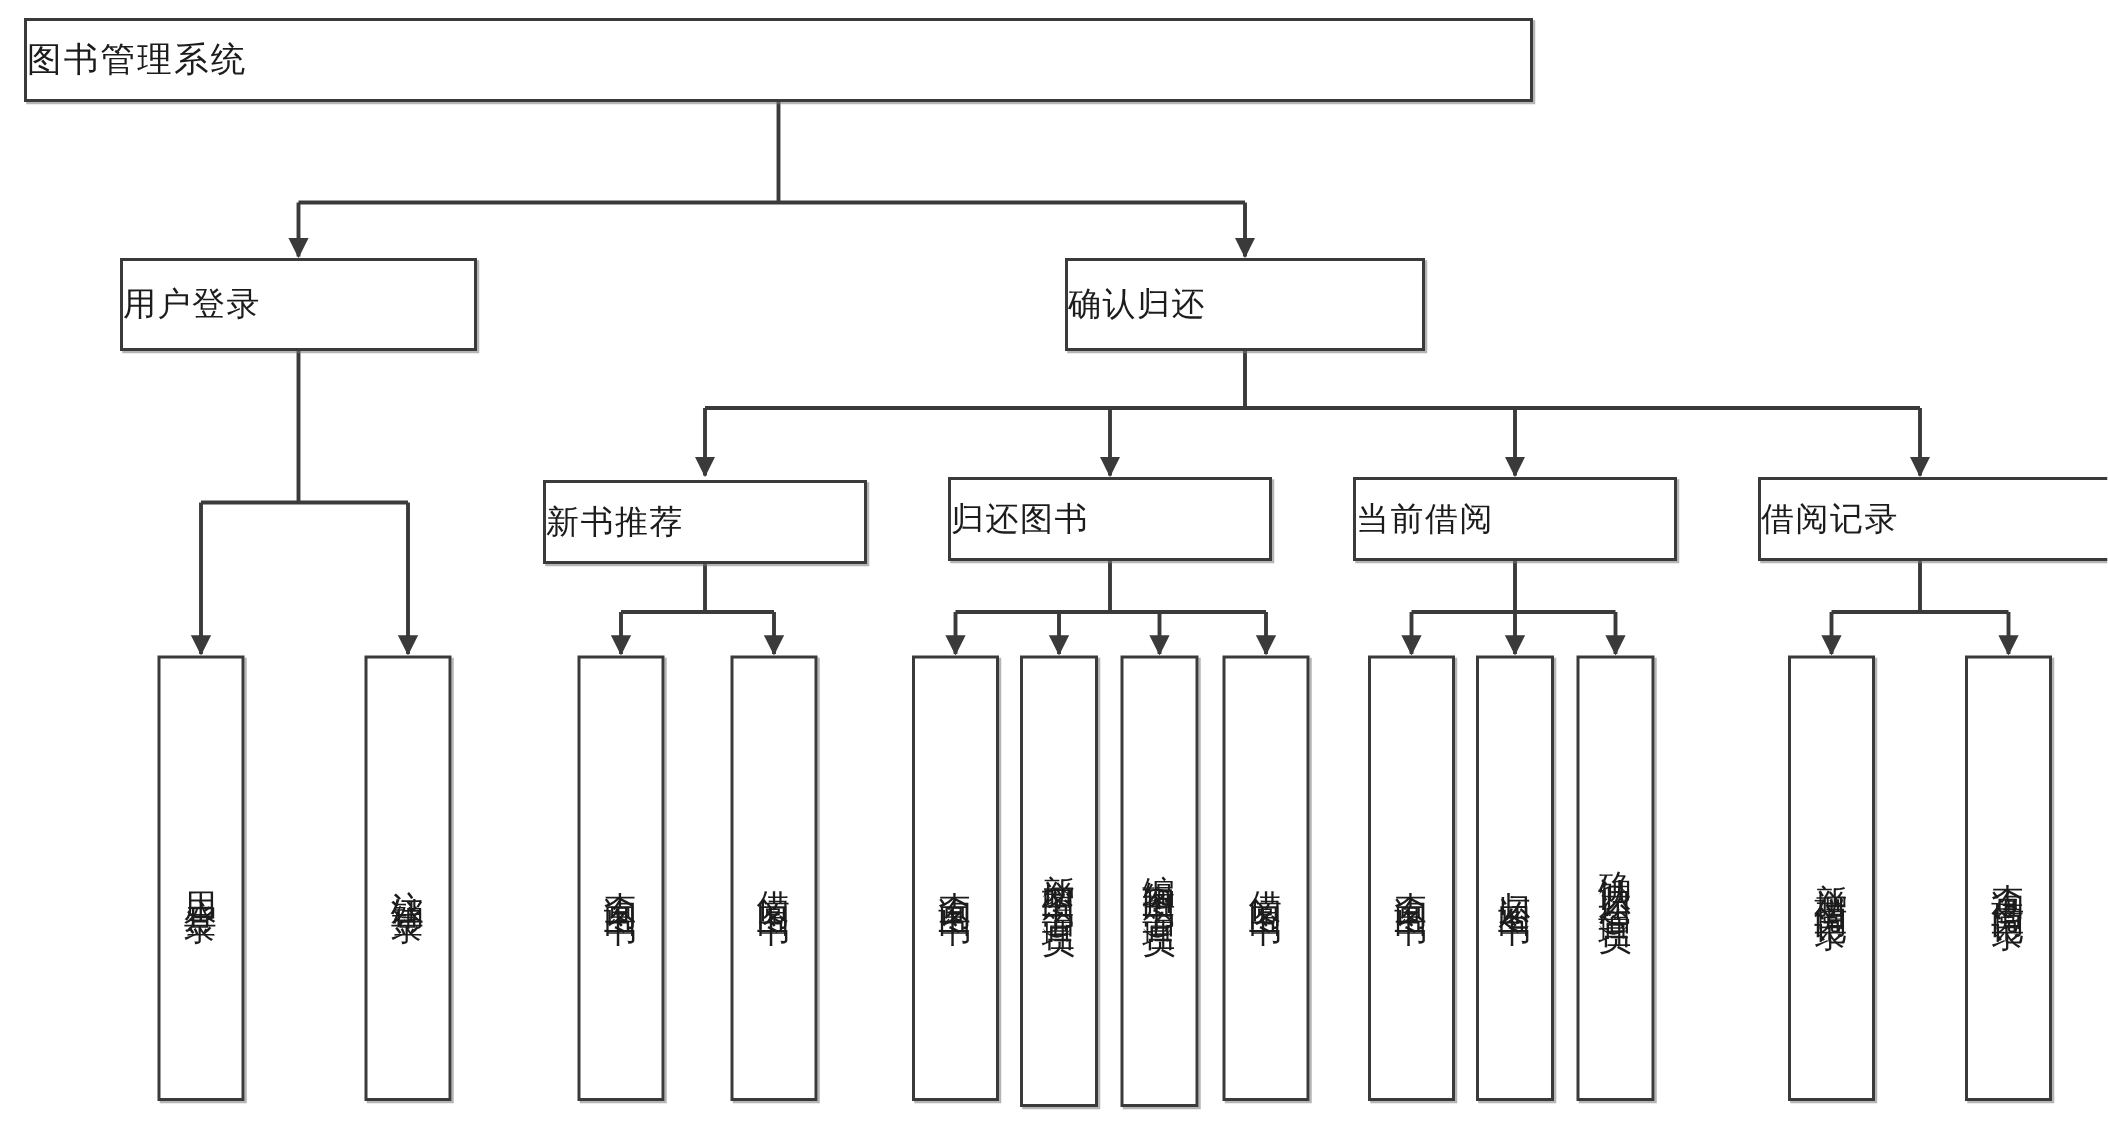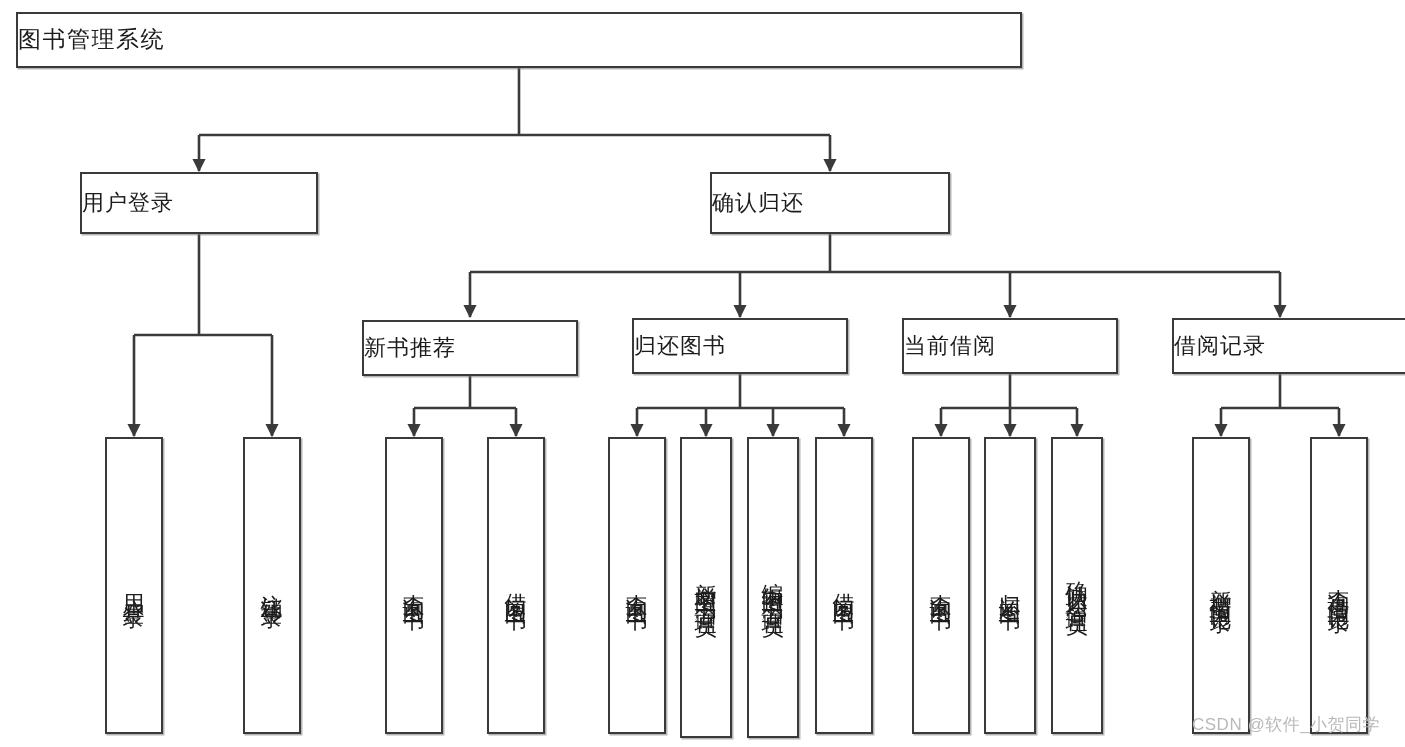--- a/index.html
+++ b/index.html
@@ -182,14 +182,13 @@
     <span class="lbl">确认归还（管理员）</span>
   </div>
 
   <div class="node v" style="left: 1192px; top: 437px; width: 58px; height: 297px;">
     <span class="lbl">新增借阅记录</span>
   </div>
   <div class="node v" style="left: 1310px; top: 437px; width: 58px; height: 297px;">
     <span class="lbl">查询借阅记录</span>
   </div>
 
-  <div class="watermark" style="left:1192px; top:713px;">CSDN @软件_小贺同学</div>
 </div>
 
 </body></html>

